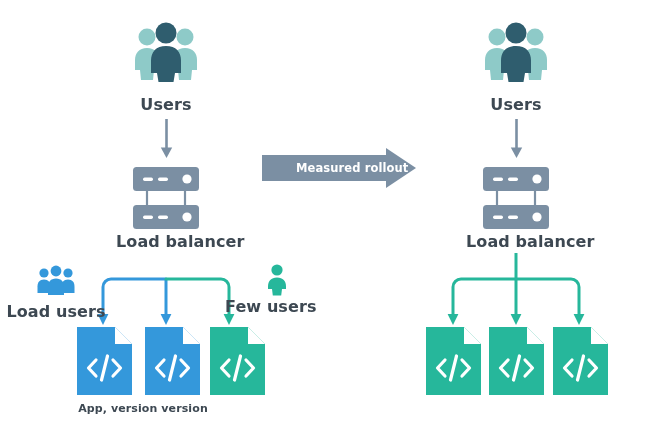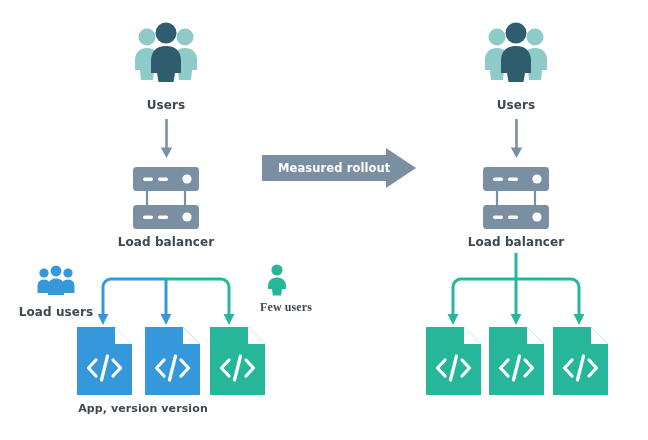--- a/index.html
+++ b/index.html
@@ -18,21 +18,21 @@
     position: absolute;
     left: 0; top: 0;
     width: 648px;
     height: 440px;
     background: #ffffff;
   }
   .abs { position: absolute; }
   .label {
     position: absolute;
     color: #3d4852;
-    font-size: 12px;
+    font-size: 16px;
     font-weight: 600;
     letter-spacing: 0.1px;
     white-space: nowrap;
     text-align: center;
     line-height: 14px;
   }
   .label.small { font-size: 11px; }
   svg { display: block; overflow: visible; }
   .banner-text {
     position: absolute;
@@ -119,21 +119,21 @@
     </svg>
   </div>
   <div class="label" style="left:6px; top:305px; width:100px;">Load users</div>
 
   <div class="abs" style="left:266px; top:264px;">
     <svg width="22" height="32" viewBox="0 0 22 32" aria-hidden="true">
       <circle cx="11" cy="6" r="5.6" fill="#26b79b"></circle>
       <path d="M11 13.5 C5 13.5 2 17 2 22.5 L2 25 L6 25 L6.8 31.5 L15.2 31.5 L16 25 L20 25 L20 22.5 C20 17 17 13.5 11 13.5 Z" fill="#26b79b"></path>
     </svg>
   </div>
-  <div class="label" style="left:246px; top:300px; width:80px;font-family:Liberation Serif, serif;">Few users</div>
+  <div class="label" style="left:225px; top:300px; width:80px;">Few users</div>
 
   <div class="abs" style="left:77px; top:327px;">
     <svg width="55" height="68" viewBox="0 0 55 68" aria-hidden="true">
       <path d="M0 0 L38 0 L55 17 L55 68 L0 68 Z" fill="#3498db"></path>
       <path d="M38 0 L55 17 L38 17 Z" fill="#ffffff"></path>
       <g stroke="#ffffff" stroke-width="3.2" fill="none" stroke-linecap="round" stroke-linejoin="round">
         <path d="M19 33 L11.5 41 L19 49"></path>
         <path d="M36 33 L43.5 41 L36 49"></path>
         <path d="M30.5 29 L24.5 53"></path>
       </g>
@@ -162,21 +162,21 @@
     </svg>
   </div>
 
   <div class="label small" style="left:63px; top:402px; width:160px;">App, version version</div>
   <div class="label small" style="left:185px; top:402px; width:82px;margin-top:48px;">New version</div>
 
   <div class="abs" style="left:262px; top:148px;">
     <svg width="154" height="40" viewBox="0 0 154 40" aria-hidden="true">
       <path d="M0 7 L124 7 L124 0 L154 20 L124 40 L124 33 L0 33 Z" fill="#7b8fa3"></path>
     </svg>
-    <div class="banner-text" style="left:16px; top:13px;text-align:center;">Measured rollout</div>
+    <div class="banner-text" style="left:34px; top:13px;text-align:center;">Measured rollout</div>
   </div>
 
   <div class="abs" style="left:483px; top:22px;">
     <svg width="66" height="60" viewBox="0 0 66 60" aria-hidden="true">
       <circle cx="14" cy="15" r="8.5" fill="#8ecac8"></circle>
       <path d="M14 26 C6 26 2 31 2 38 L2 48 L7 48 L8 58 L20 58 L21 48 L26 48 L26 38 C26 31 22 26 14 26 Z" fill="#8ecac8"></path>
       <circle cx="52" cy="15" r="8.5" fill="#8ecac8"></circle>
       <path d="M52 26 C44 26 40 31 40 38 L40 48 L45 48 L46 58 L58 58 L59 48 L64 48 L64 38 C64 31 60 26 52 26 Z" fill="#8ecac8"></path>
       <circle cx="33" cy="11" r="10.5" fill="#2f5d6e"></circle>
       <path d="M33 24 C23 24 18 30 18 38.5 L18 51 L24 51 L25.5 60 L40.5 60 L42 51 L48 51 L48 38.5 C48 30 43 24 33 24 Z" fill="#2f5d6e"></path>

